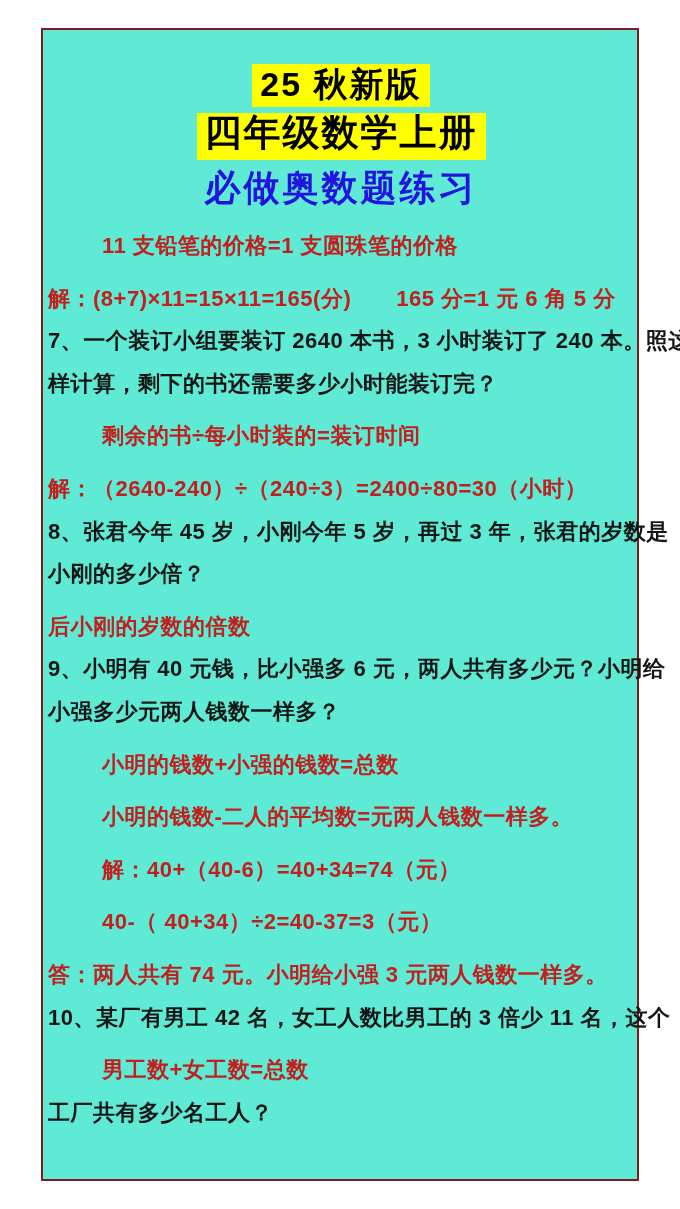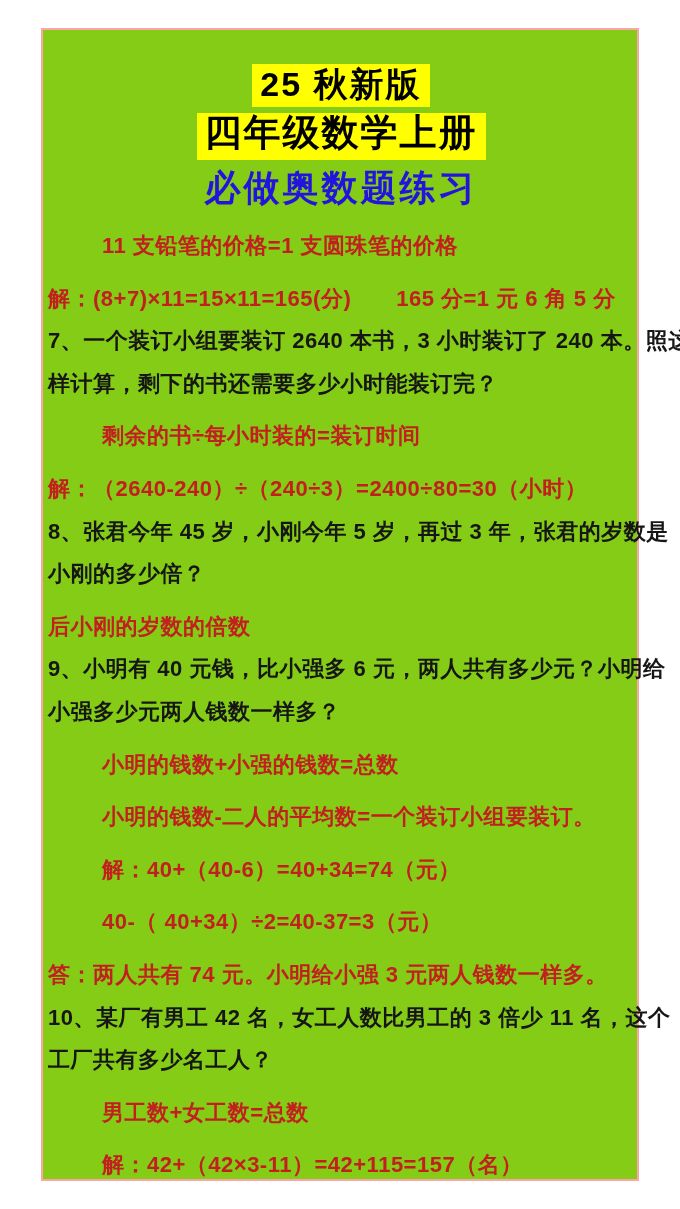--- a/index.html
+++ b/index.html
@@ -6,22 +6,22 @@
   html, body {
     width: 680px; height: 1209px;
     background: #ffffff;
     font-family: "Liberation Sans", "DejaVu Sans", sans-serif;
     overflow: hidden;
   }
   .page-frame {
     position: absolute;
     left: 41px; top: 28px;
     width: 598px; height: 1153px;
-    border: 2px solid #fca5a5;
-    background: #84cc16;
+    border: 2px solid #7f1d1d;
+    background: #5eead4;
   }
   .content {
     position: absolute;
     left: 5px; top: 0;
     width: 586px; height: 100%;
   }
   .title-block {
     margin-top: 34px;
     text-align: center;
   }
@@ -86,30 +86,29 @@
 
   <div class="text-line c-red">后小刚的岁数的倍数</div>
 
 
   <div class="text-line c-black">9、小明有 40 元钱，比小强多 6 元，两人共有多少元？小明给</div>
 
   <div class="text-line c-black">小强多少元两人钱数一样多？</div>
 
   <div class="text-line c-red indent">小明的钱数+小强的钱数=总数</div>
 
-  <div class="text-line c-red indent">小明的钱数-二人的平均数=一个装订小组要装订。</div>
+  <div class="text-line c-red indent">小明的钱数-二人的平均数=元两人钱数一样多。</div>
 
   <div class="text-line c-red indent">解：40+（40-6）=40+34=74（元）</div>
 
   <div class="text-line c-red indent">40-（ 40+34）÷2=40-37=3（元）</div>
 
   <div class="text-line c-red">答：两人共有 74 元。小明给小强 3 元两人钱数一样多。</div>
 
   <div class="text-line c-black">10、某厂有男工 42 名，女工人数比男工的 3 倍少 11 名，这个</div>
 
+  <div class="text-line c-red indent">男工数+女工数=总数</div>
+
   <div class="text-line c-black">工厂共有多少名工人？</div>
 
-  <div class="text-line c-red indent">男工数+女工数=总数</div>
-
-  <div class="text-line c-red indent">解：42+（42×3-11）=42+115=157（名）</div>
 </div>
   </div>
 </div>
 
 </body></html>

